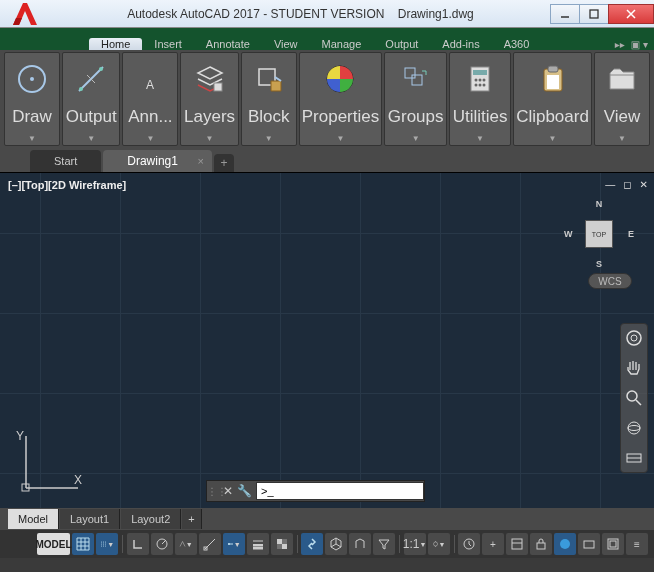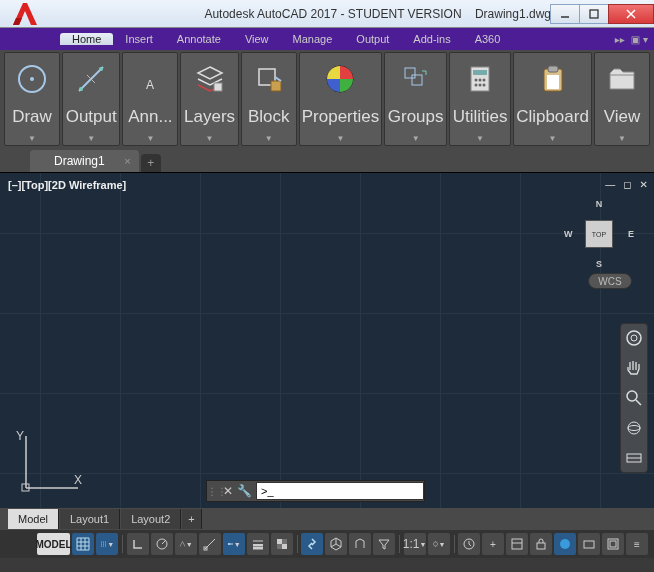--- a/index.html
+++ b/index.html
@@ -1,25 +1,25 @@
 <!DOCTYPE html>
 <html><head>
 <meta charset="utf-8">
 <style>
 *{margin:0;padding:0;box-sizing:border-box;font-family:"Segoe UI",Tahoma,sans-serif;font-size:12px;user-select:none}
 body{width:654px;height:572px;background:#3a3a3a;overflow:hidden;position:relative}
 .titlebar{height:28px;background:linear-gradient(#eef4fb,#d8e5f3);display:flex;align-items:center;border-bottom:1px solid #888}
 .appicon{width:50px;height:28px;display:flex;align-items:center;justify-content:center}
 .appicon svg{width:32px;height:26px}
-.titletext{flex:1;text-align:right;color:#333;font-size:12px;white-space:nowrap;overflow:hidden}
+.titletext{flex:1;text-align:center;color:#333;font-size:12px;white-space:nowrap;overflow:hidden}
 .winbtns{display:flex}
 .winbtn{width:30px;height:20px;display:flex;align-items:center;justify-content:center;background:linear-gradient(#f4f7fb,#d8e3ef);border:1px solid #8ba6c4;margin-left:-1px}
 .winbtn.close{background:linear-gradient(#f07070,#d83b3b);border-color:#a03030;width:46px}
 .winbtn svg{width:10px;height:10px}
-.menubar{height:22px;background:#4c1d95;display:flex;align-items:center;padding-left:60px}
+.menubar{height:22px;background:#14532d;display:flex;align-items:flex-end;padding-left:89px}
 .menuitem{padding:0 12px;color:#ccc;display:flex;align-items:center;cursor:pointer;font-size:11px}
 .menuitem.active{background:linear-gradient(#e8eef5,#d0dae6);color:#222;border-radius:3px 3px 0 0}
 .menuextra{margin-left:auto;display:flex;align-items:center;padding-right:6px;gap:6px}
 .menuextra span{color:#aaa;font-size:10px}
 .ribbon{height:98px;background:#494949;display:flex;padding:2px 4px;gap:2px}
 .panel{background:#5a5a5a;border:1px solid #333;border-radius:2px;display:flex;flex-direction:column;align-items:center;justify-content:space-between;padding:6px 4px 2px;min-width:56px;position:relative}
 .panel .picon{height:40px;display:flex;align-items:center;justify-content:center}
 .panel .plabel{color:#ddd;font-size:17px;margin-top:2px}
 .panel .pdrop{color:#aaa;font-size:8px;margin-top:2px}
 .tabbar{height:24px;background:#494949;display:flex;align-items:end;padding-left:30px;gap:2px}
@@ -217,20 +217,21 @@
           <path d="M6 12l4-4h6l3 3h11v17H6z" fill="#ddd" stroke="#888"></path>
           <path d="M6 14h24" stroke="#888"></path>
         </svg>
       </div>
       <div class="plabel">View</div>
       <div class="pdrop">▼</div>
     </div>
   </div>
 
 <div class="tabbar">
+  <div class="doctab">Start</div>
   <div class="doctab active">
       <span>Drawing1</span>
       <span class="x">×</span>
     </div>
   <div class="addtab">+</div>
 </div>
 
 <div class="canvas">
   <div class="viewlabel">[–][Top][2D Wireframe]</div>
   <div class="viewctrl">

